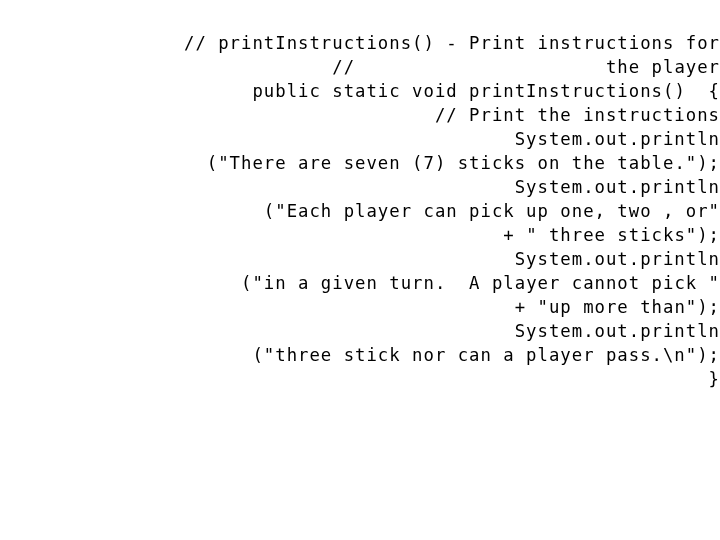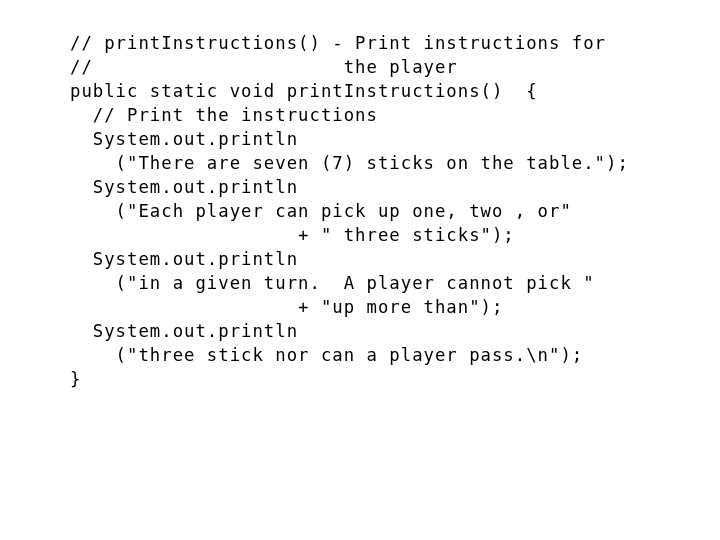--- a/index.html
+++ b/index.html
@@ -22,20 +22,21 @@
     margin: 0;
     padding: 0;
     color: #000000;
     background: transparent;
     font-family: "DejaVu Sans Mono", "Liberation Mono", monospace;
     font-size: 17.3px;
     line-height: 24px;
     letter-spacing: 1.0px;
     white-space: pre;
     font-weight: 500;
+    text-align: right;
     -webkit-font-smoothing: none;
   }
   .code-line {
     display: block;
     height: 24px;
     white-space: pre;
     margin: 0;
     padding: 0;
   }
 </style>

